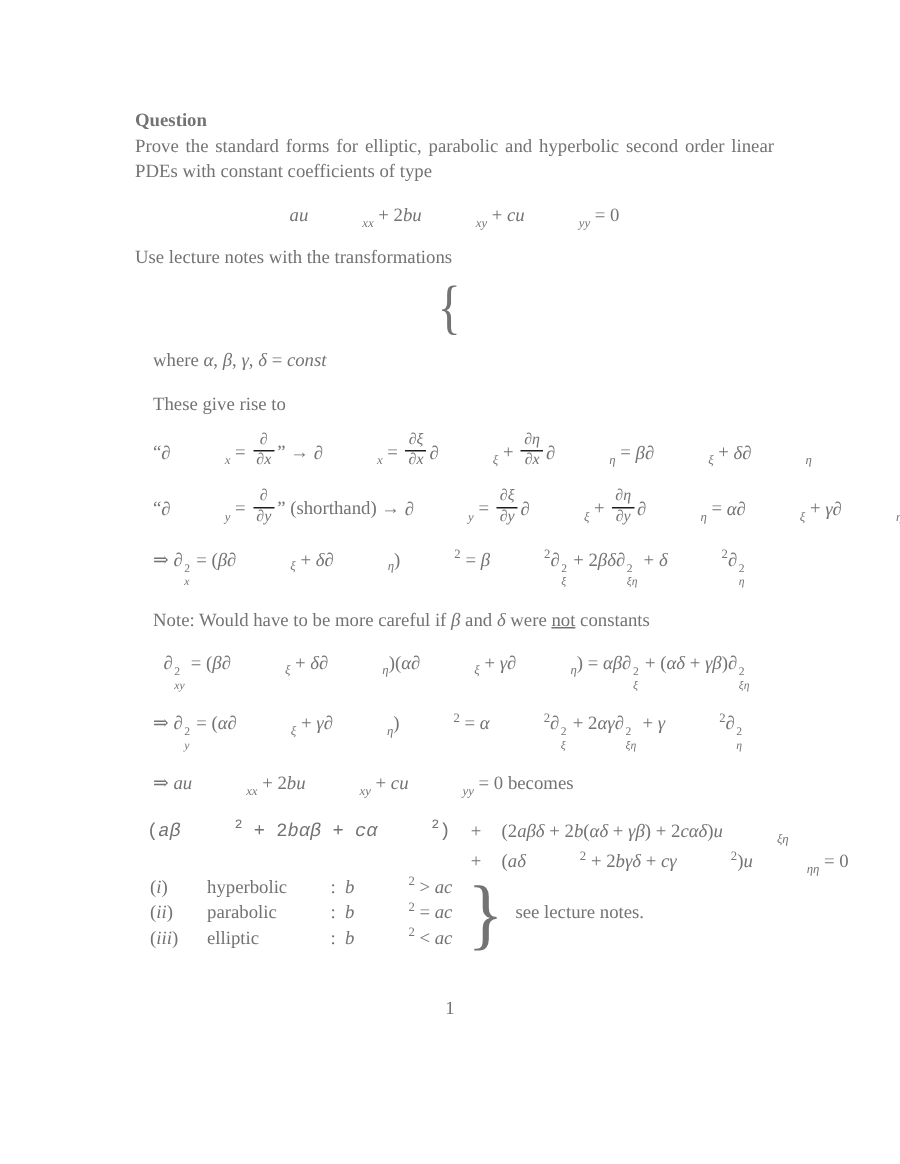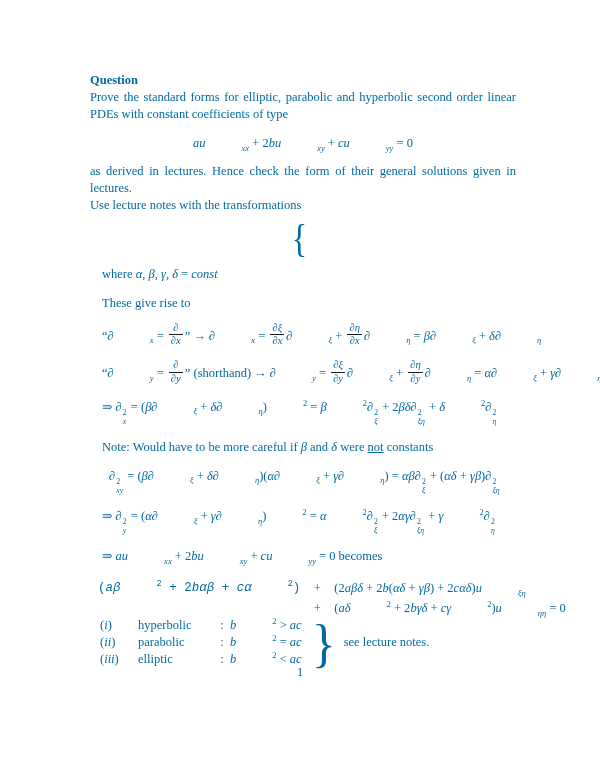--- a/index.html
+++ b/index.html
@@ -1,18 +1,18 @@
 <!DOCTYPE html>
 <html><head>
 <meta charset="utf-8">
 <style>
   html,body{margin:0;padding:0;background:#e8e8e8;}
   .page{
     position:relative;width:600px;height:776px;margin:0 auto;
-    background:#ffffff;color:#0369a1;
+    background:#ffffff;color:#737373;
     font-family:"Liberation Serif","DejaVu Serif",serif;
     font-size:12.5px;line-height:1.36;overflow:hidden;
   }
   .content{position:absolute;left:90px;top:72px;width:426px;}
   .hd{font-weight:bold;margin:0;}
   .para{margin:0;text-align:justify;}
   .eq-center{text-align:center;margin:12px 0 11px 0;}
   .mt{margin-top:7px;}
   i{font-style:italic;}
   sub,sup{font-size:0.68em;line-height:0;padding-left:36px;}
@@ -52,21 +52,20 @@
 </style>
 </head>
 <body>
 
 <div class="page">
   <div class="content">
 
     <div class="hd">Question</div>
     <p class="para">Prove the standard forms for elliptic, parabolic and hyperbolic second order linear PDEs with constant coefficients of type</p>
     <div class="eq-center"><i>au</i><sub><i>xx</i></sub> + 2<i>bu</i><sub><i>xy</i></sub> + <i>cu</i><sub><i>yy</i></sub> = 0</div>
-    <p class="para">as derived in lectures. Hence check the form of their general solutions given in lectures.</p>
 
     <p class="para">Use lecture notes with the transformations</p>
 
     <div class="system">
       <span class="lbrace">{</span>
     </div>
 
     <div class="mline">where <i>α</i>, <i>β</i>, <i>γ</i>, <i>δ</i> = <i>const</i></div>
     <div class="mline">These give rise to</div>
 

